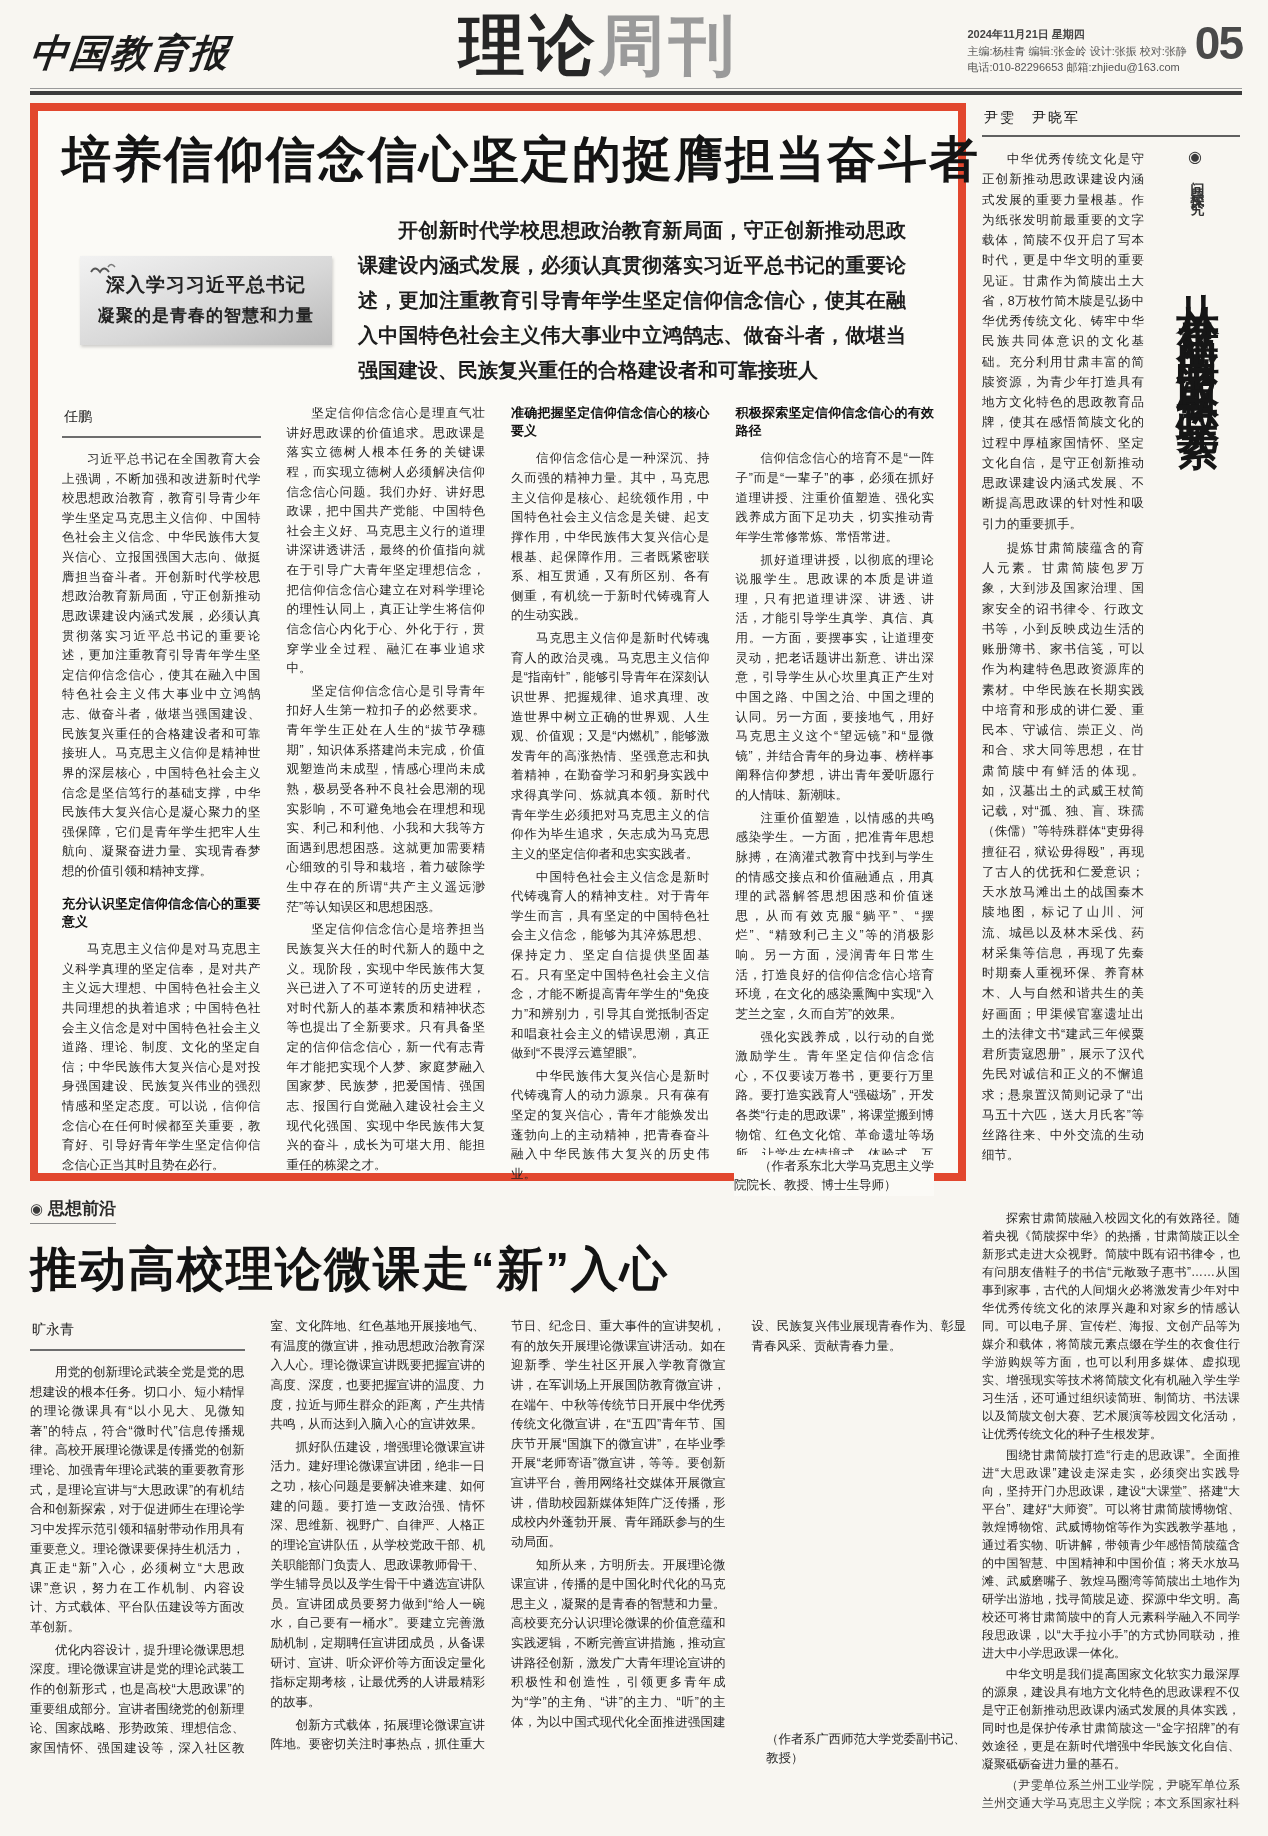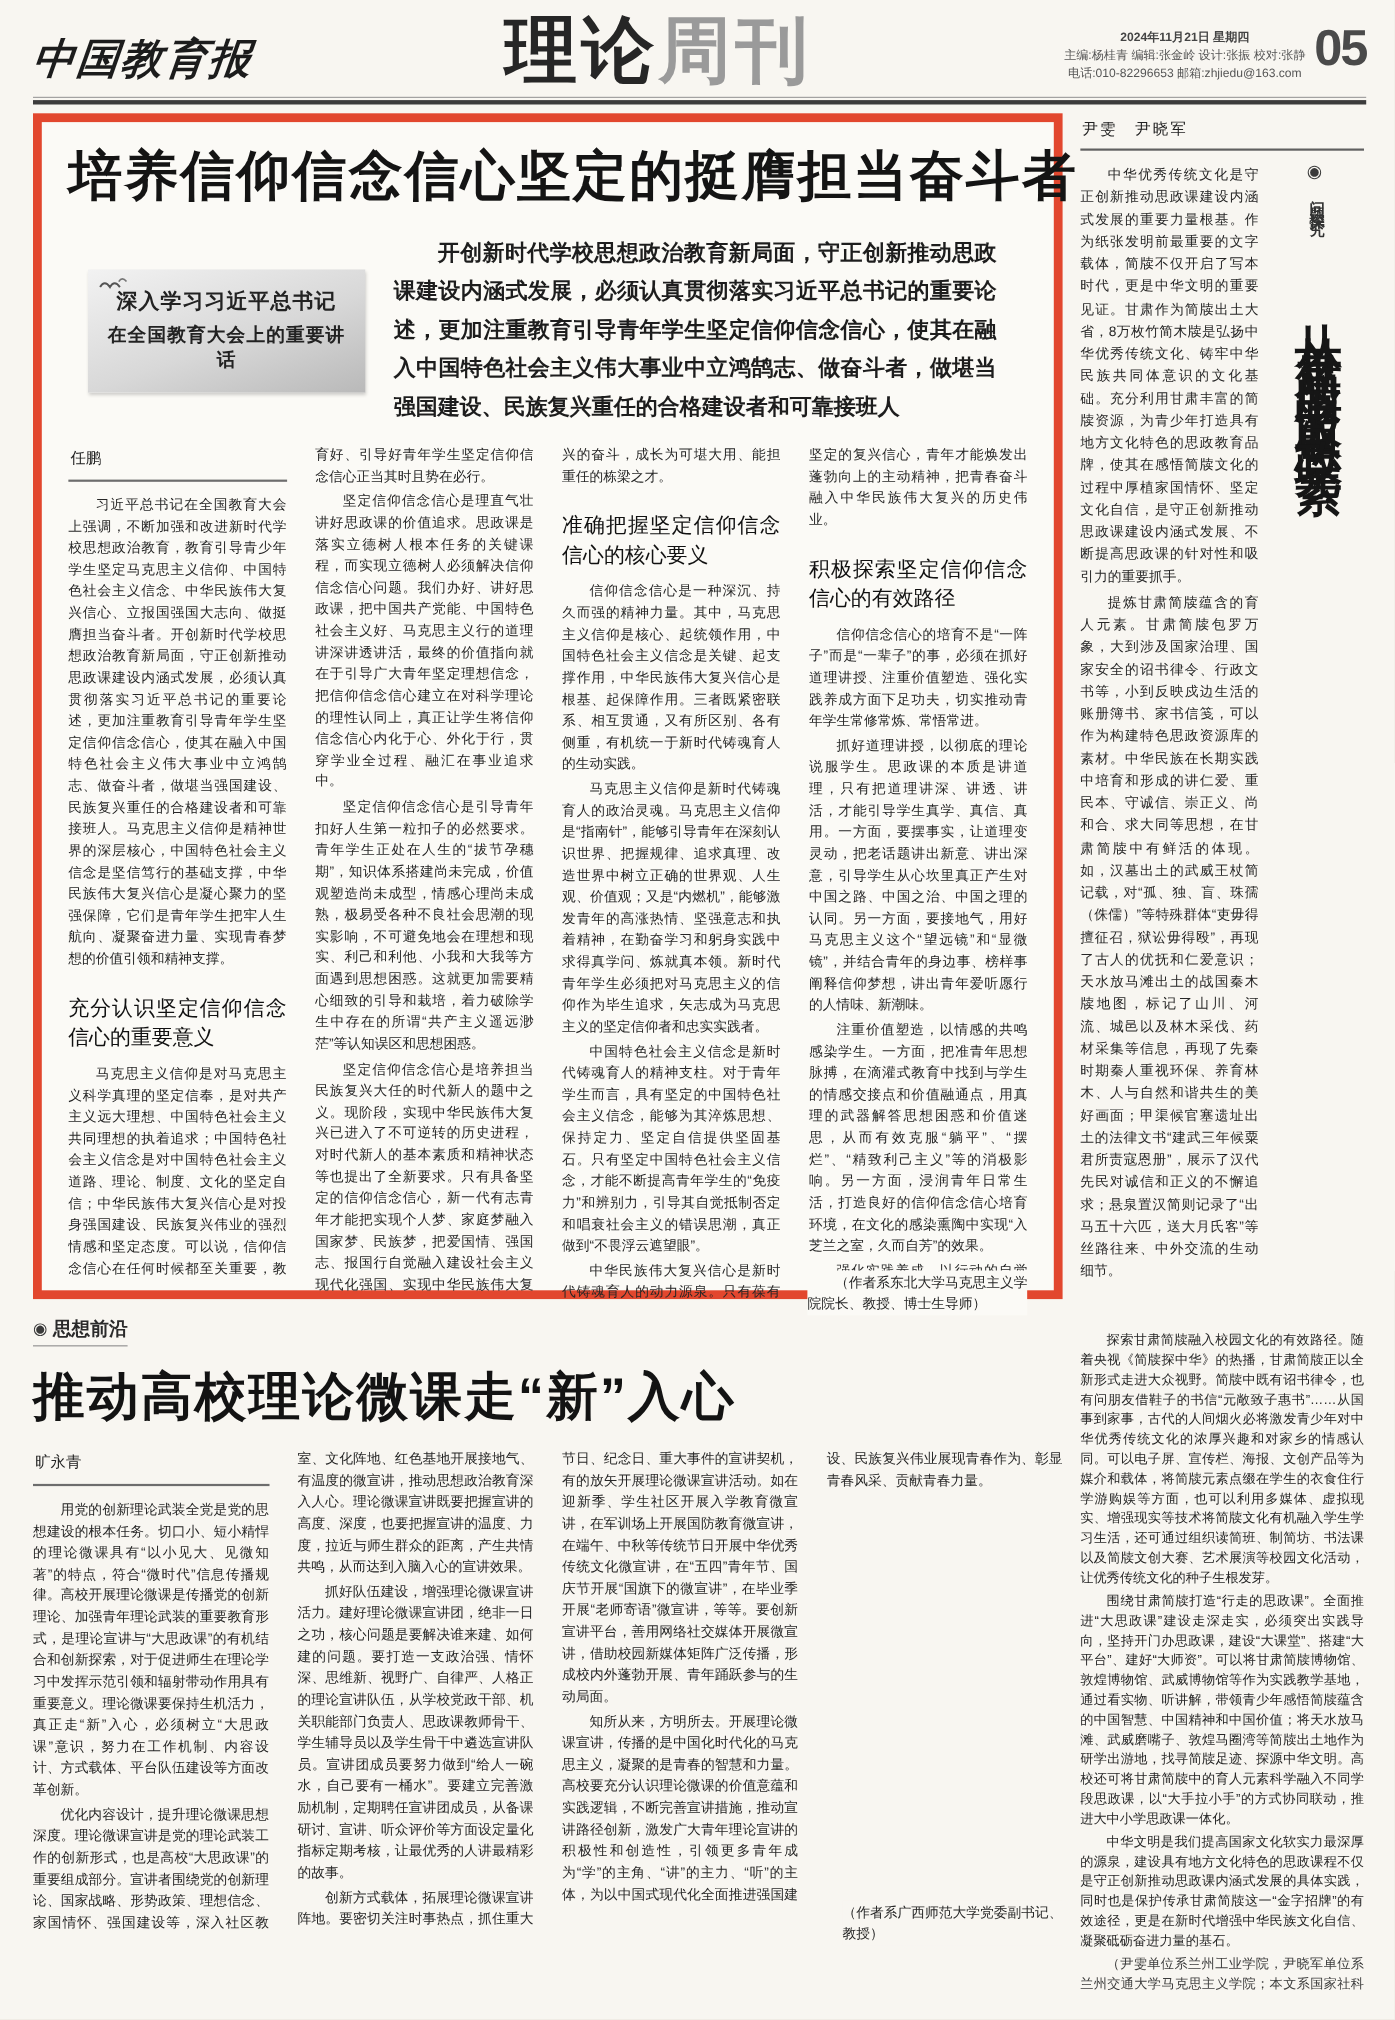--- a/index.html
+++ b/index.html
@@ -13,21 +13,21 @@
   
   .header { display:flex; align-items:flex-start; padding:10px 26px 0 30px; height:88px; }
   .masthead {
     font-family:"DejaVu Serif","Liberation Serif",serif;
     font-style:italic; font-weight:bold; font-size:38px; color:#1c1c1c;
     transform:skewX(-6deg); margin-top:18px; letter-spacing:2px; white-space:nowrap;
   }
   .edition-title { flex:1; text-align:center; font-weight:900; font-size:66px; letter-spacing:4px; line-height:1; margin-top:2px; white-space:nowrap;}
   .edition-title .t1 { color:#262626; }
   .edition-title .t2 { color:#9a9a9a; }
-  .pubinfo { text-align:center; font-size:11px; color:#555; line-height:1.5; margin-top:16px; white-space:nowrap; }
+  .pubinfo { text-align:left; font-size:11px; color:#555; line-height:1.5; margin-top:16px; white-space:nowrap; }
   .pubinfo .date { font-weight:bold; color:#444; }
   .header-right { display:flex; align-items:flex-start; gap:8px; }
   .page-number { font-size:46px; font-weight:bold; color:#4a4a4a; line-height:1; margin-top:10px; letter-spacing:-2px;}
   .header-rule { margin:0 26px 0 30px; border-top:1px solid #9a9a9a; border-bottom:4px solid #3c3c3c; height:7px; }
 
   
   .content { display:grid; grid-template-columns:936px 258px; gap:16px; padding:8px 16px 0 30px; }
 
   
   .red-box { border:8px solid #e2472e; background:#fbfaf6; height:1078px; padding:16px 24px 14px; position:relative; }
@@ -40,21 +40,21 @@
   .badge .b1 { font-size:19px; font-weight:900; color:#222; letter-spacing:1px; }
   .badge .b2 { font-size:17px; font-weight:900; color:#222; margin-top:6px; letter-spacing:1px; }
   .badge svg { position:absolute; top:6px; left:8px; }
   .standfirst { flex:1; font-size:20px; font-weight:bold; line-height:1.75; text-align:justify; text-indent:2em; color:#1d1d1d; }
   .main-body {
     height:792px; column-count:4; column-gap:26px; column-fill:auto;
     font-size:12.5px; line-height:1.57; text-align:justify; overflow:hidden; position:relative; color:#262626;
   }
   .main-body p { text-indent:2em; margin-bottom:3px; }
   .byline-block { font-size:14px; color:#222; padding:2px 0 8px 2px; border-bottom:2px solid #6d6d6d; margin-bottom:12px; }
-  .subhead { font-size:19px; font-weight:400; line-height:1.4; color:#111; margin:23px 0 9px; break-inside:avoid; }
+  .subhead { font-size:13px; font-weight:700; line-height:1.4; color:#111; margin:13px 0 9px; break-inside:avoid; }
   .main-attr {
     position:absolute; right:0; bottom:0; width:200px; background:#fbfaf6;
     font-size:12.5px; line-height:1.57; text-align:justify; text-indent:2em; padding-top:2px;
   }
 
   
   .bottom-section { margin-top:16px; position:relative; }
   .section-label { display:inline-flex; align-items:center; gap:5px; font-size:17px; font-weight:bold; color:#2a2a2a;
     border-bottom:1px solid #8c8c8c; padding-bottom:3px; }
   .ring-icon { font-size:15px; color:#3a3a3a; line-height:1; }
@@ -113,21 +113,21 @@
       <div class="red-box">
         <h1 class="main-headline">培养信仰信念信心坚定的挺膺担当奋斗者</h1>
 
         <div class="standfirst-row">
           <div class="badge">
             <svg width="42" height="18" viewBox="0 0 42 18">
               <path d="M3 10 q4 -7 9 0 q4 -7 9 0" stroke="#555" fill="none" stroke-width="1.8"></path>
               <path d="M20 5 q3 -5 7 0" stroke="#777" fill="none" stroke-width="1.5"></path>
             </svg>
             <div class="b1">深入学习习近平总书记</div>
-            <div class="b2">在全国教育大会上的重要讲话</div>
+            <div class="b2">凝聚的是青春的智慧和力量</div>
           </div>
           <div class="standfirst">开创新时代学校思想政治教育新局面，守正创新推动思政课建设内涵式发展，必须认真贯彻落实习近平总书记的重要论述，更加注重教育引导青年学生坚定信仰信念信心，使其在融入中国特色社会主义伟大事业中立鸿鹄志、做奋斗者，做堪当强国建设、民族复兴重任的合格建设者和可靠接班人</div>
         </div>
 
         <div class="main-body">
           <div class="byline-block">任鹏</div>
           <p>习近平总书记在全国教育大会上强调，不断加强和改进新时代学校思想政治教育，教育引导青少年学生坚定马克思主义信仰、中国特色社会主义信念、中华民族伟大复兴信心、立报国强国大志向、做挺膺担当奋斗者。开创新时代学校思想政治教育新局面，守正创新推动思政课建设内涵式发展，必须认真贯彻落实习近平总书记的重要论述，更加注重教育引导青年学生坚定信仰信念信心，使其在融入中国特色社会主义伟大事业中立鸿鹄志、做奋斗者，做堪当强国建设、民族复兴重任的合格建设者和可靠接班人。马克思主义信仰是精神世界的深层核心，中国特色社会主义信念是坚信笃行的基础支撑，中华民族伟大复兴信心是凝心聚力的坚强保障，它们是青年学生把牢人生航向、凝聚奋进力量、实现青春梦想的价值引领和精神支撑。</p>
           <h3 class="subhead">充分认识坚定信仰信念信心的重要意义</h3>
           <p>马克思主义信仰是对马克思主义科学真理的坚定信奉，是对共产主义远大理想、中国特色社会主义共同理想的执着追求；中国特色社会主义信念是对中国特色社会主义道路、理论、制度、文化的坚定自信；中华民族伟大复兴信心是对投身强国建设、民族复兴伟业的强烈情感和坚定态度。可以说，信仰信念信心在任何时候都至关重要，教育好、引导好青年学生坚定信仰信念信心正当其时且势在必行。</p>
           <p>坚定信仰信念信心是理直气壮讲好思政课的价值追求。思政课是落实立德树人根本任务的关键课程，而实现立德树人必须解决信仰信念信心问题。我们办好、讲好思政课，把中国共产党能、中国特色社会主义好、马克思主义行的道理讲深讲透讲活，最终的价值指向就在于引导广大青年坚定理想信念，把信仰信念信心建立在对科学理论的理性认同上，真正让学生将信仰信念信心内化于心、外化于行，贯穿学业全过程、融汇在事业追求中。</p>

